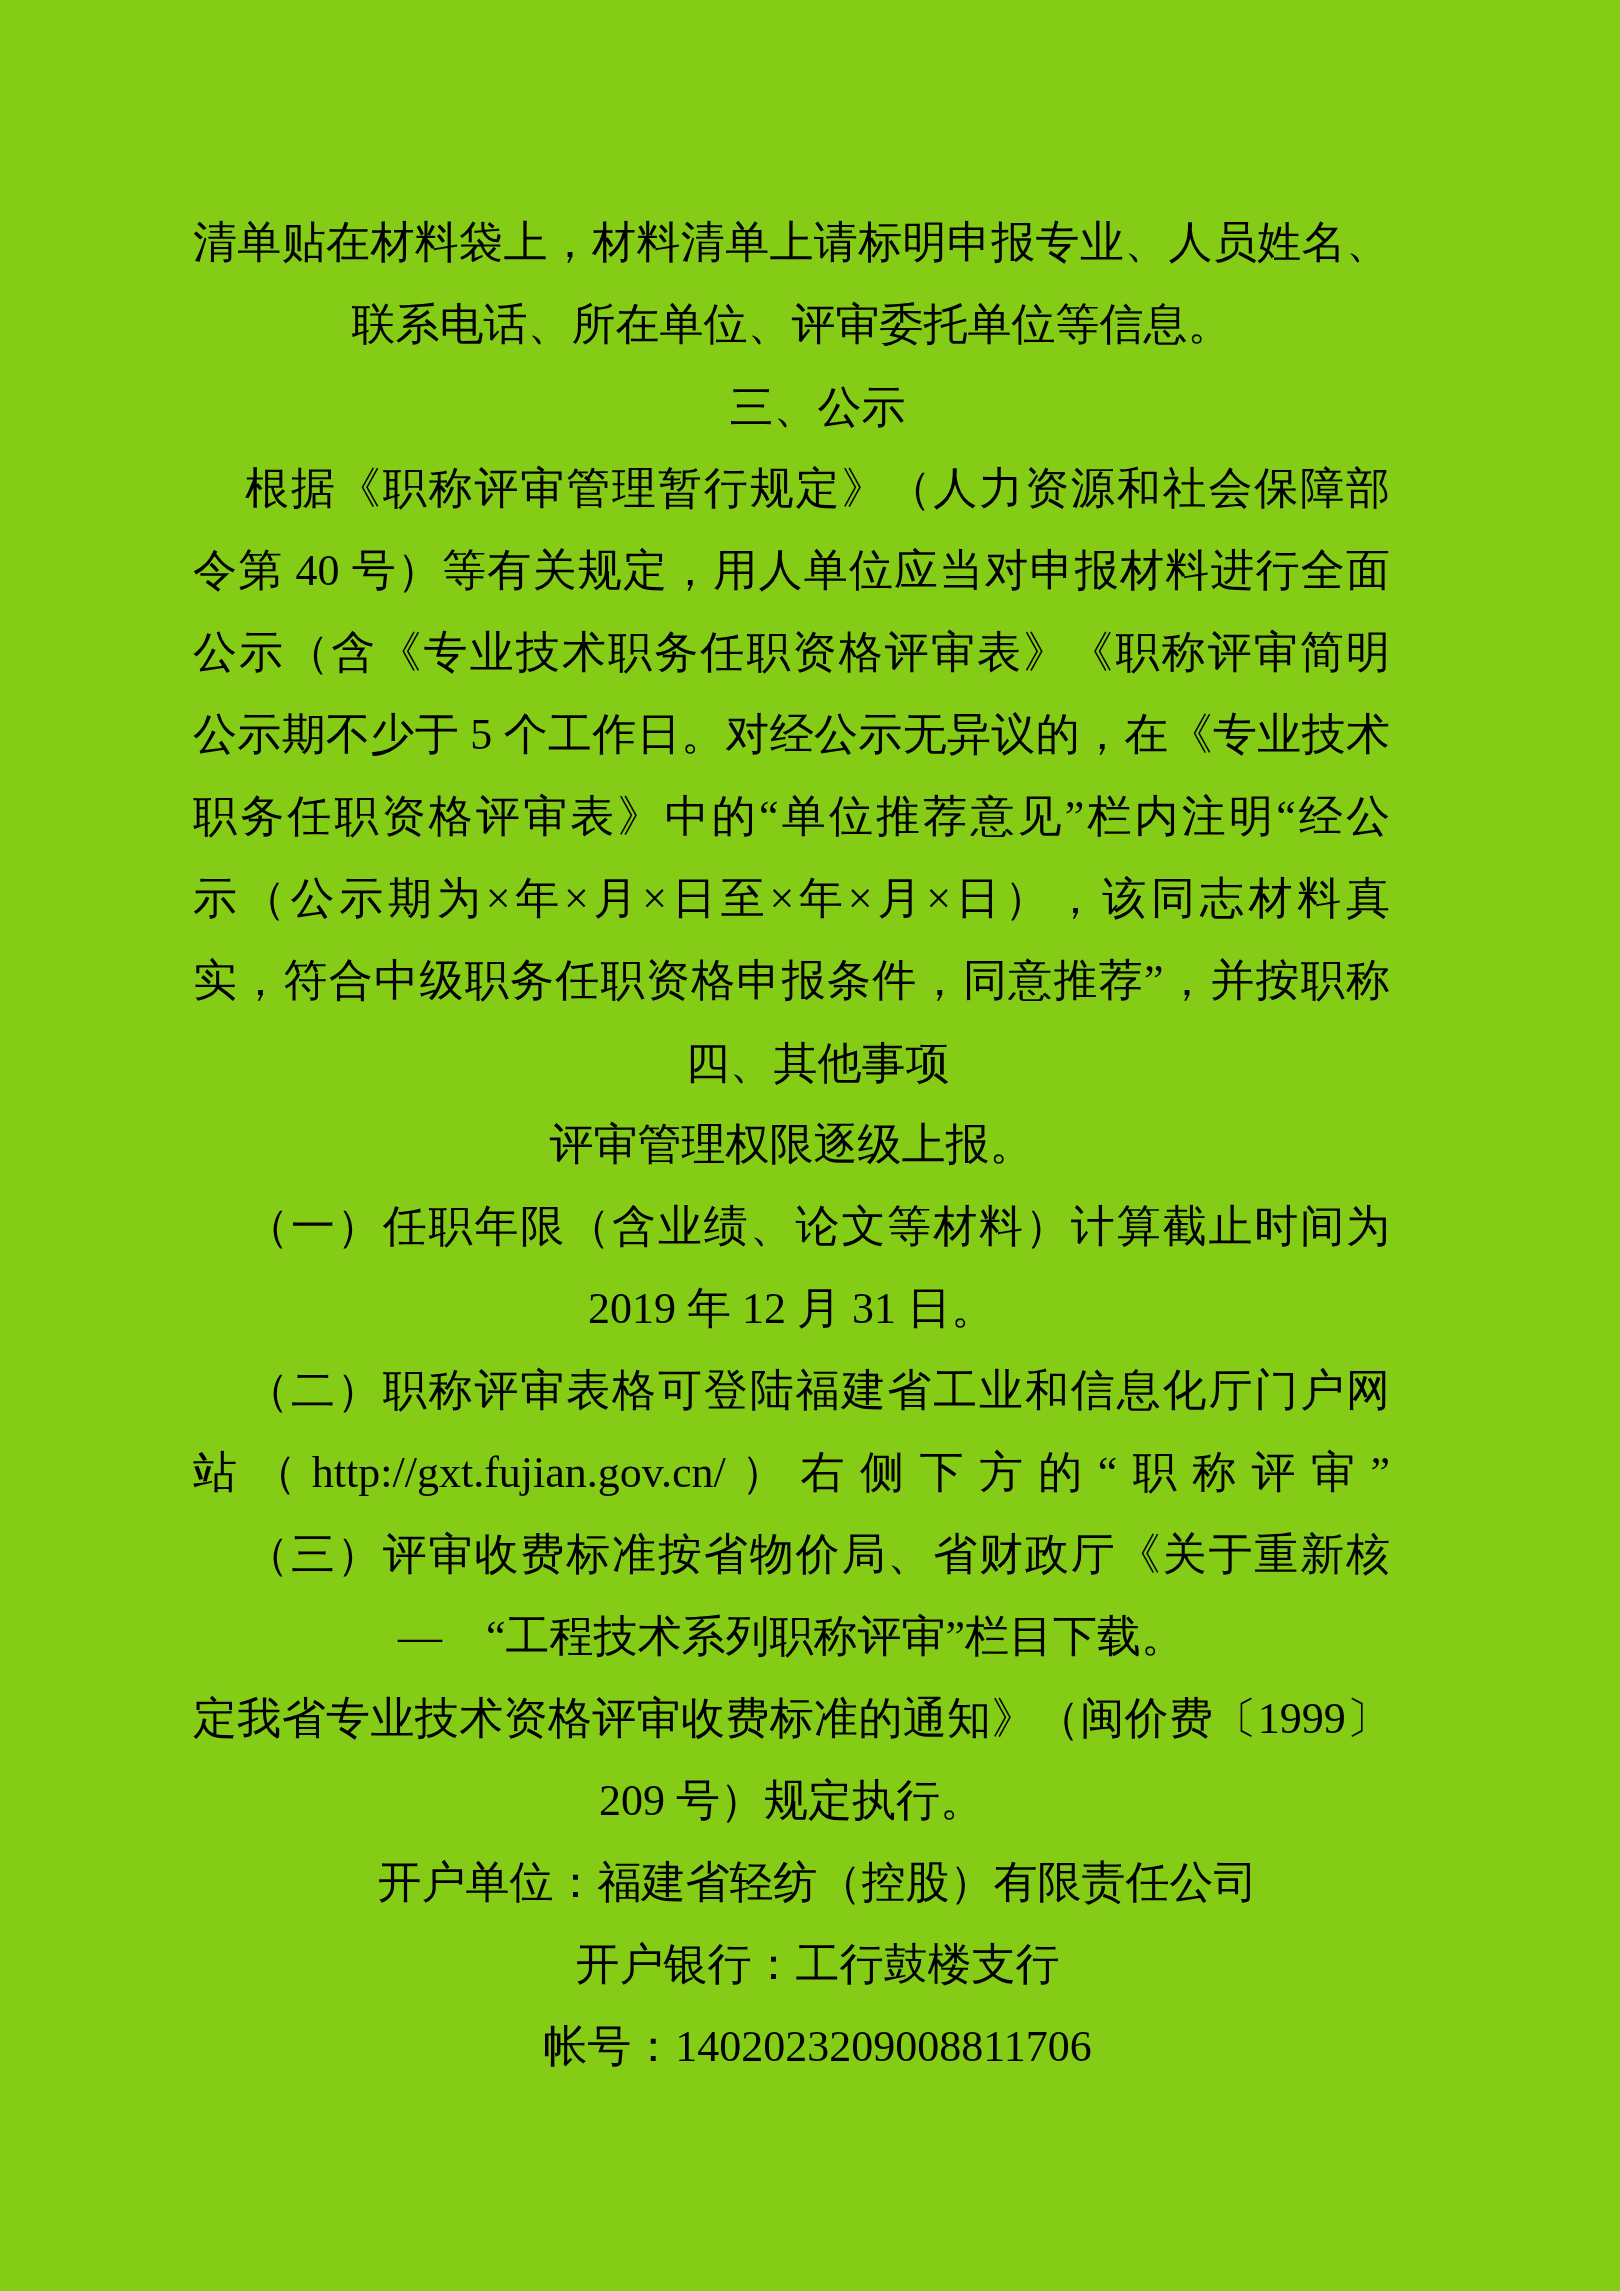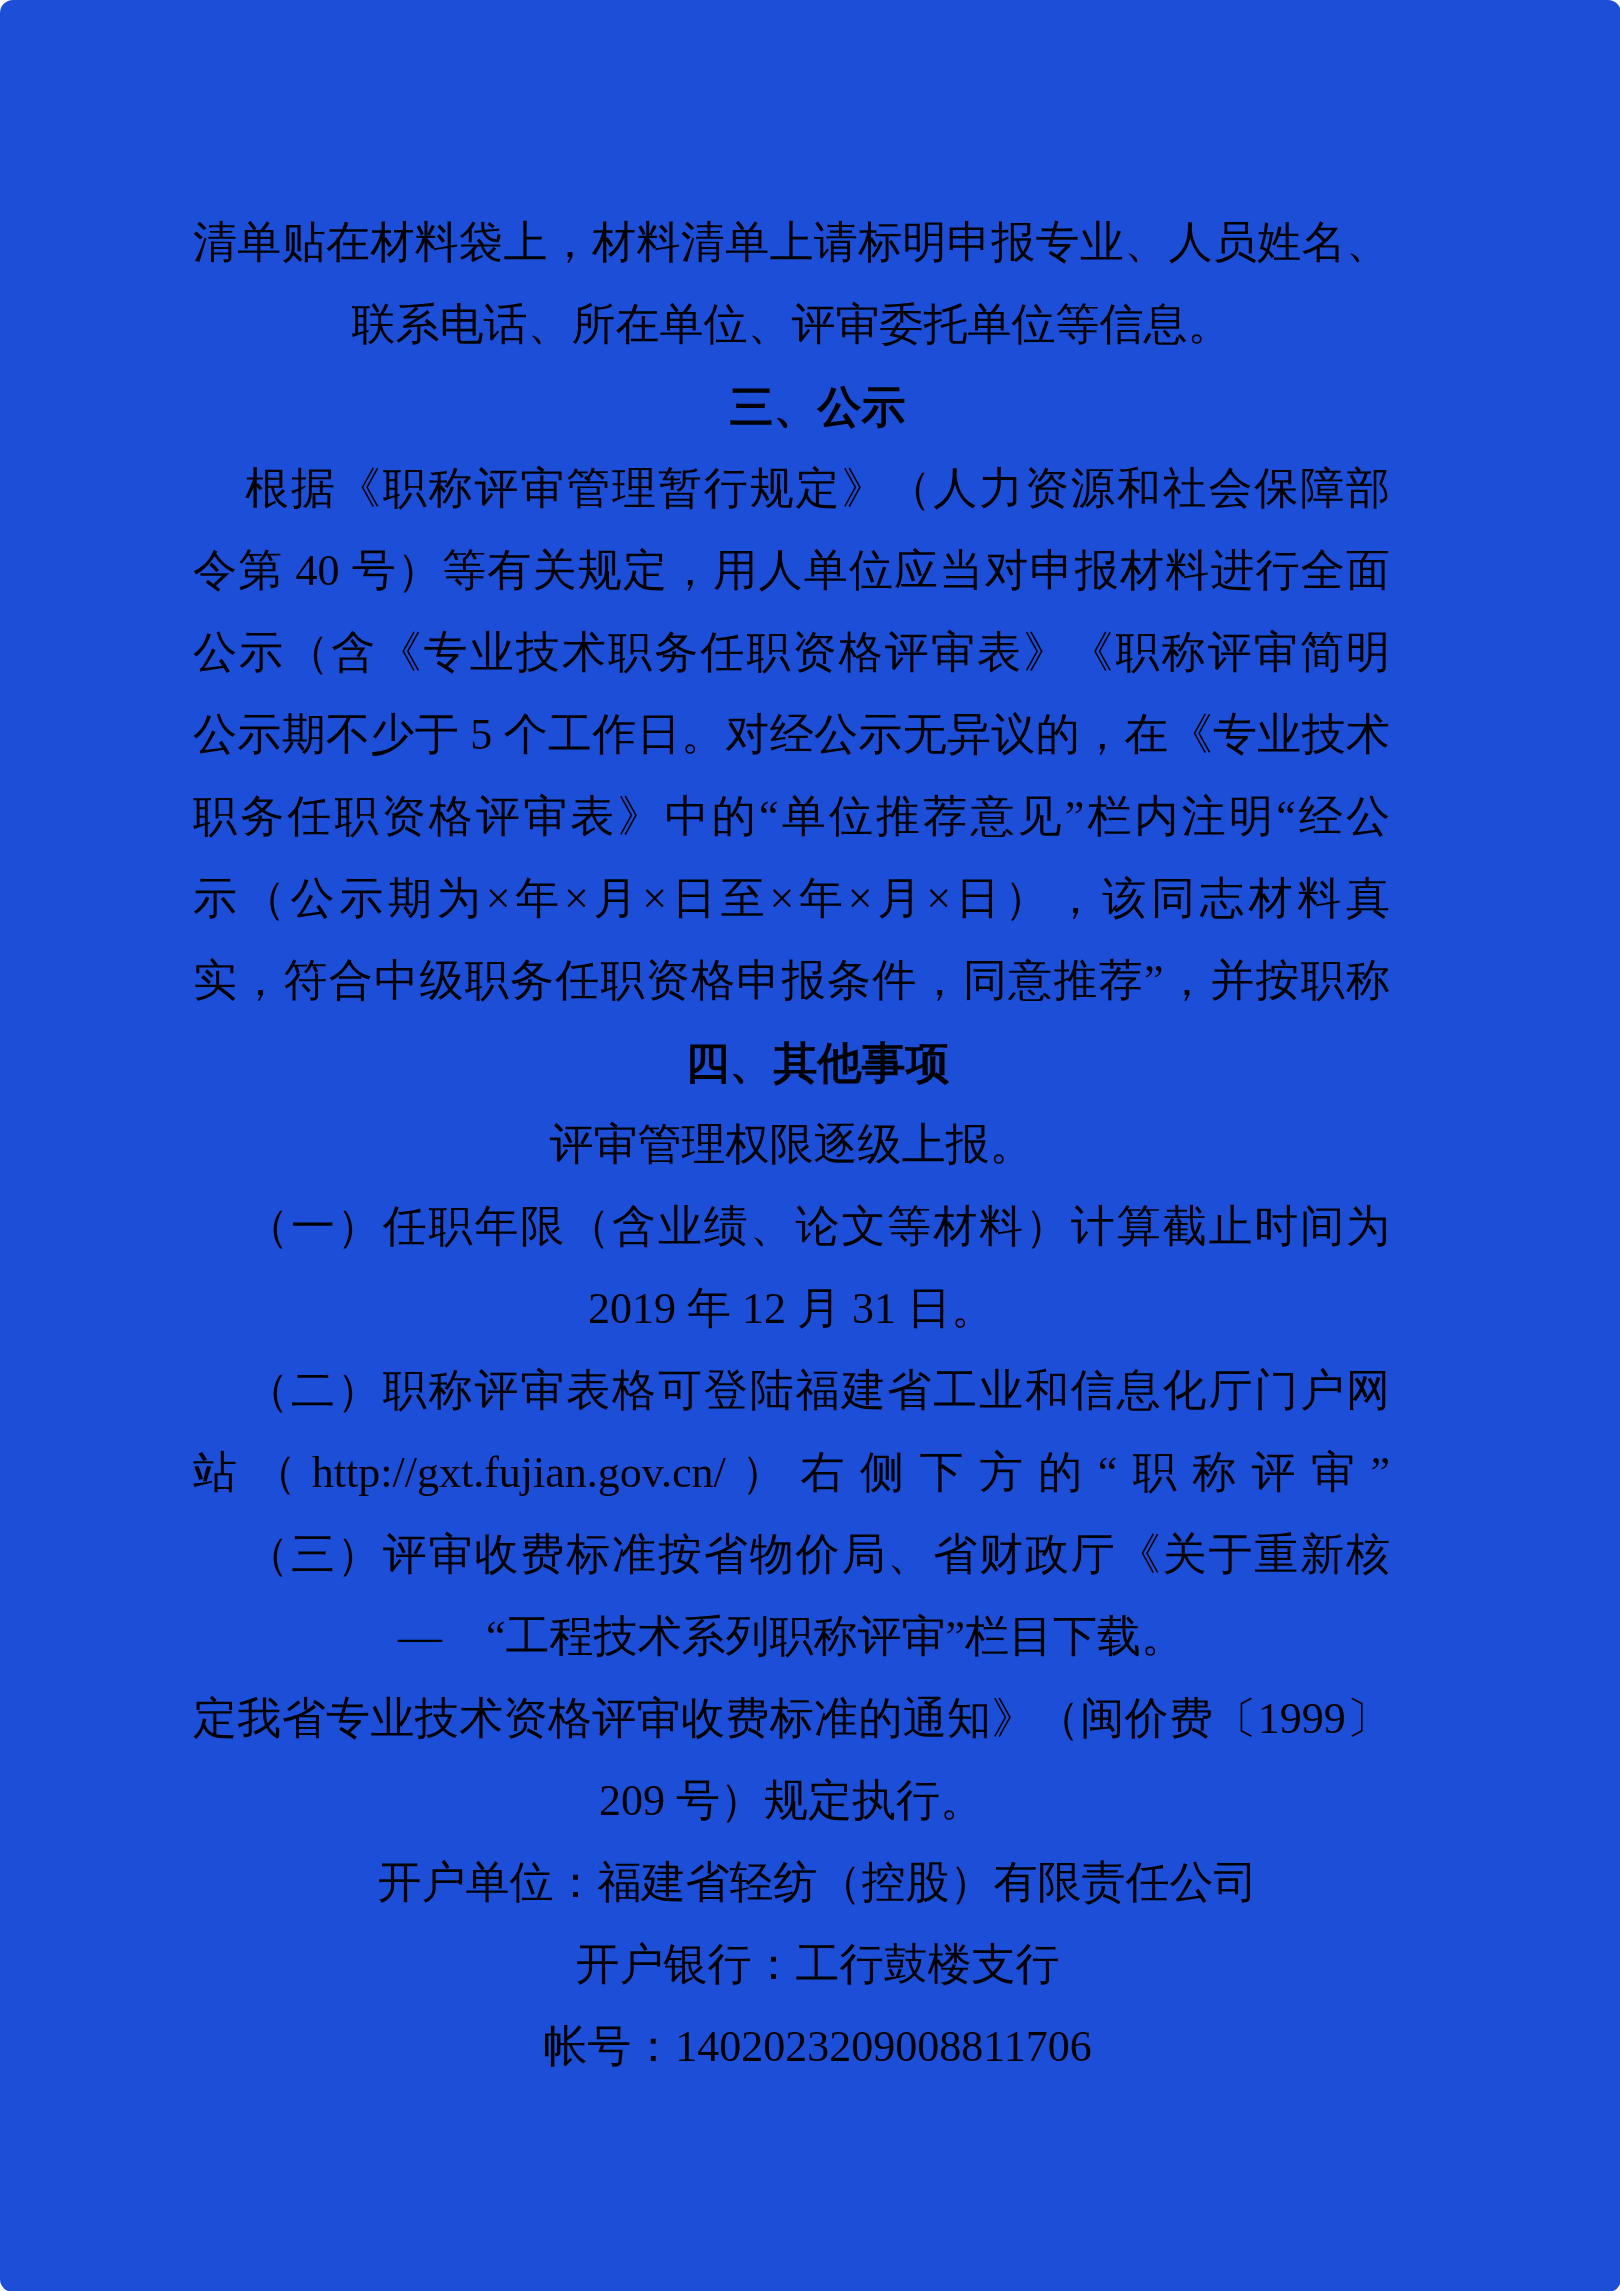--- a/index.html
+++ b/index.html
@@ -5,26 +5,25 @@
   html, body {
     margin: 0;
     padding: 0;
     background: #ffffff;
   }
   .page {
     position: relative;
     box-sizing: border-box;
     width: 1621px;
     height: 2292px;
-    background: #1d4ed8;
+    background: #84cc16;
     color: #000000;
     padding: 202px 231px 0 193px;
     font-family: "Liberation Serif", "DejaVu Serif", serif;
     overflow: hidden;
-    border-radius: 13px;
   }
   .doc-body {
     width: 100%;
   }
   .line {
     font-size: 44px;
     height: 82px;
     line-height: 82px;
     text-align: center;
     letter-spacing: 0;
@@ -32,21 +31,21 @@
   }
   .line.justify {
     text-align: justify;
     text-align-last: justify;
     text-justify: inter-character;
   }
   .line.indent {
     text-indent: 52px;
   }
   .line.heading {
-    font-weight: 700;
+    font-weight: 400;
     font-family: "Liberation Sans", "DejaVu Sans", sans-serif;
   }
 </style>
 </head>
 <body>
 
 <div class="page">
   <div class="doc-body">
       <div class="line justify">清单贴在材料袋上，材料清单上请标明申报专业、人员姓名、</div>
       <div class="line">联系电话、所在单位、评审委托单位等信息。</div>

